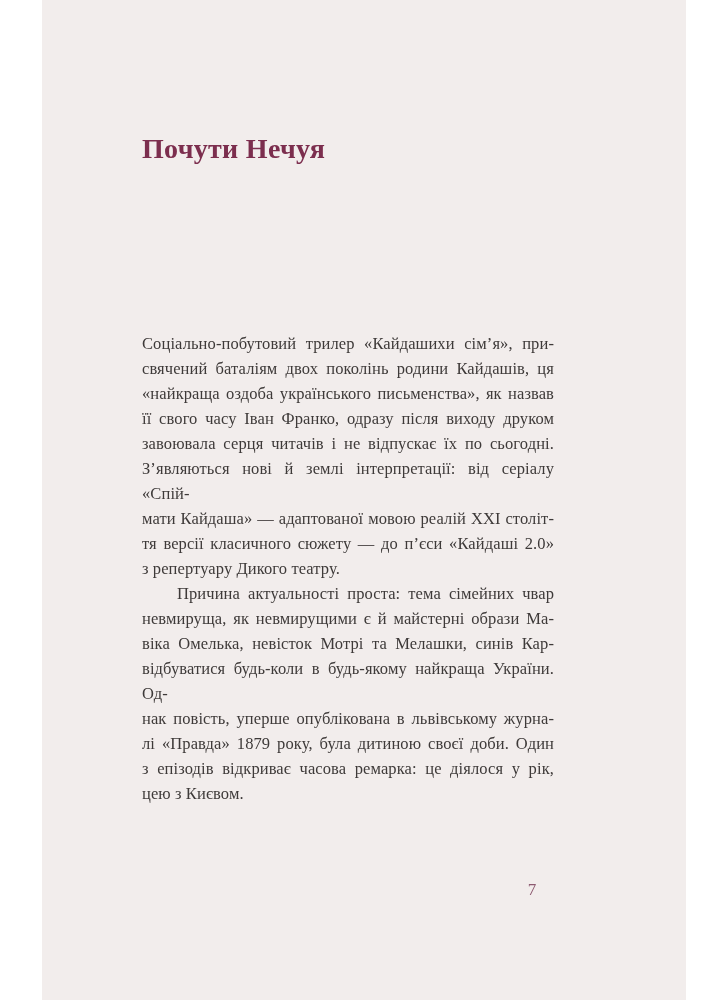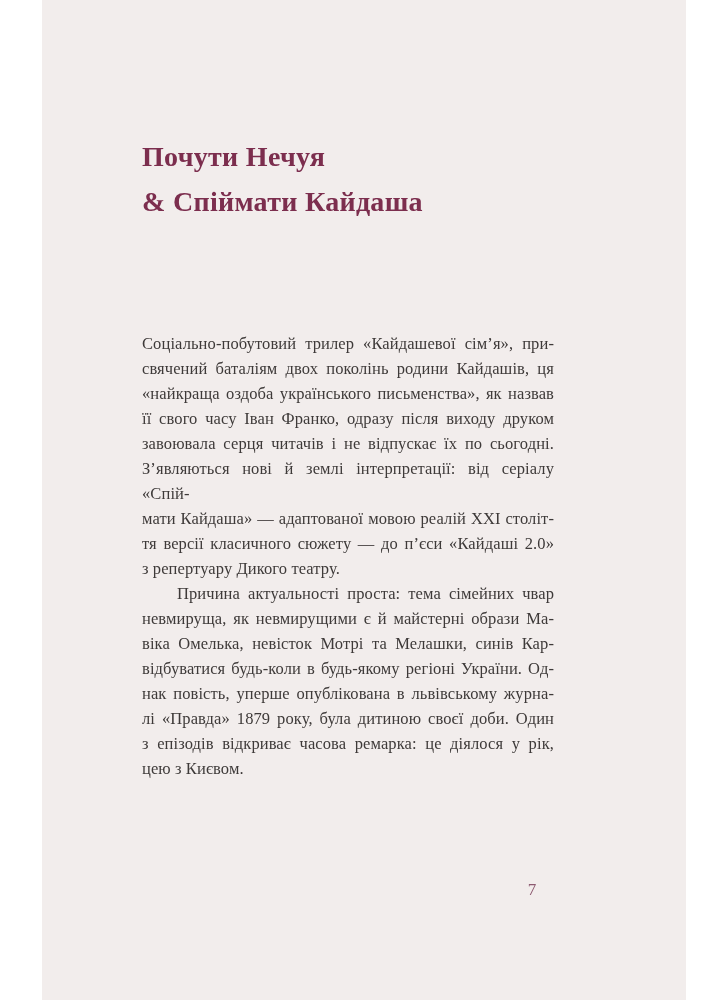--- a/index.html
+++ b/index.html
@@ -25,21 +25,20 @@
   .chapter-title {
     position: absolute;
     left: 100px;
     top: 126px;
     width: 440px;
     font-size: 28px;
     font-weight: bold;
     line-height: 45px;
     letter-spacing: 0.3px;
     color: var(--title-text, #7c2e4e);
-    margin-top: 8px;
   }
   .body-text {
     position: absolute;
     left: 100px;
     top: 331px;
     width: 412px;
     font-size: 16.5px;
     line-height: 25px;
     letter-spacing: 0.1px;
     color: var(--body-text, #3e3a39);
@@ -66,40 +65,39 @@
     color: var(--page-number-text, #8d5a70);
   }
 </style>
 </head>
 <body>
 
 <div class="book-page">
 
   <div class="chapter-title">
     <div>Почути Нечуя</div>
-    <div>&amp; Спіймати Кайдаша</div>
   </div>
 
   <div class="body-text">
     <div>
-      <div class="text-line">Соціально-побутовий трилер «Кайдашевої сім’я», при-</div>
+      <div class="text-line">Соціально-побутовий трилер «Кайдашихи сім’я», при-</div>
       <div class="text-line">свячений баталіям двох поколінь родини Кайдашів, ця</div>
       <div class="text-line">«найкраща оздоба українського письменства», як назвав</div>
       <div class="text-line">її свого часу Іван Франко, одразу після виходу друком</div>
       <div class="text-line">завоювала серця читачів і не відпускає їх по сьогодні.</div>
       <div class="text-line">З’являються нові й землі інтерпретації: від серіалу «Спій-</div>
       <div class="text-line">мати Кайдаша» — адаптованої мовою реалій XXI століт-</div>
       <div class="text-line">тя версії класичного сюжету — до п’єси «Кайдаші 2.0»</div>
       <div class="text-line end">з репертуару Дикого театру.</div>
     </div>
     <div>
       <div class="text-line indent">Причина актуальності проста: тема сімейних чвар</div>
       <div class="text-line">невмируща, як невмирущими є й майстерні образи Ма-</div>
       <div class="text-line">віка Омелька, невісток Мотрі та Мелашки, синів Кар-</div>
-      <div class="text-line">відбуватися будь-коли в будь-якому регіоні України. Од-</div>
+      <div class="text-line">відбуватися будь-коли в будь-якому найкраща України. Од-</div>
       <div class="text-line">нак повість, уперше опублікована в львівському журна-</div>
       <div class="text-line">лі «Правда» 1879 року, була дитиною своєї доби. Один</div>
       <div class="text-line">з епізодів відкриває часова ремарка: це діялося у рік,</div>
       <div class="text-line end">цею з Києвом.</div>
     </div>
   </div>
 
   <div class="page-number">7</div>
 
 </div>

